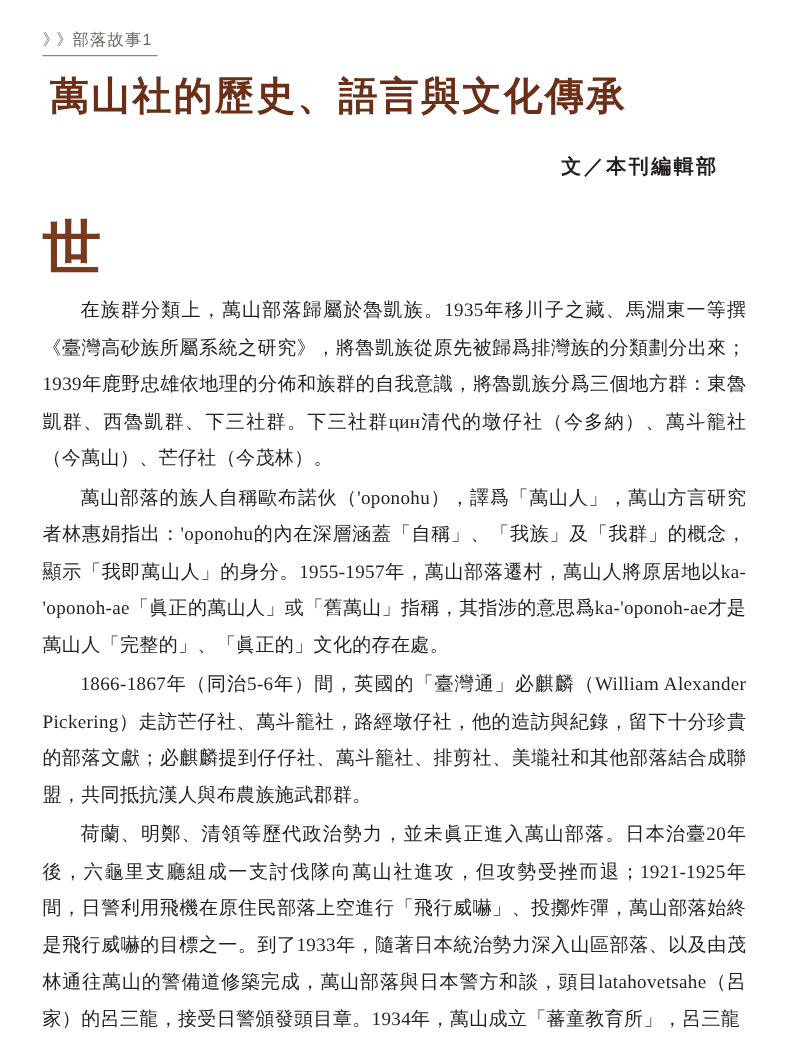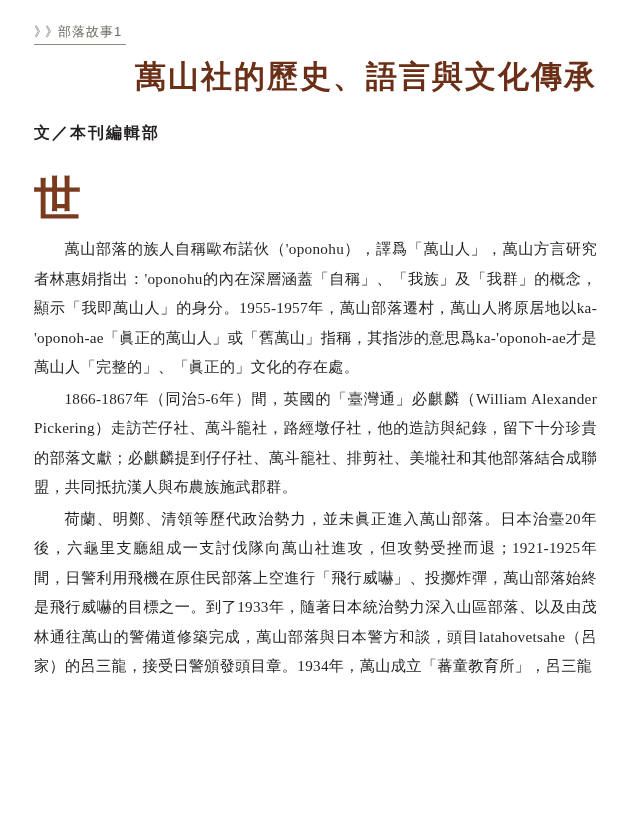--- a/index.html
+++ b/index.html
@@ -45,26 +45,25 @@
   
   .title {
     font-family: "Liberation Serif", "DejaVu Serif", serif;
     font-size: 31px;
     line-height: 44px;
     font-weight: bold;
     color: #6b2f17;
     letter-spacing: 2px;
     margin: 10px 0 0 6px;
     white-space: nowrap;
-    text-align: right;
   }
 
   
   .byline {
-    text-align: left;
+    text-align: right;
     font-size: 16px;
     letter-spacing: 2px;
     color: #231f20;
     margin: 24px 22px 0 0;
     font-weight: bold;
   }
 
   
   .body {
     margin-top: 28px;
@@ -101,18 +100,19 @@
   <div class="kicker-wrap">
     <span class="kicker"><span class="chevrons">》》</span><span>部落故事1</span></span>
   </div>
 
   <h1 class="title">萬山社的歷史、語言與文化傳承</h1>
 
   <div class="byline">文／本刊編輯部</div>
 
   <div class="body">
     <p class="first"><span class="dropcap">世</span></p>
+    <p><span>在族群分類上，萬山部落歸屬於魯凱族。1935年移川子之藏、馬淵東一等撰《臺灣高砂族所屬系統之研究》，將魯凱族從原先被歸爲排灣族的分類劃分出來；1939年鹿野忠雄依地理的分佈和族群的自我意識，將魯凱族分爲三個地方群：東魯凱群、西魯凱群、下三社群。下三社群цин清代的墩仔社（今多納）、萬斗籠社（今萬山）、芒仔社（今茂林）。</span></p>
     <p><span>萬山部落的族人自稱歐布諾伙（'oponohu），譯爲「萬山人」，萬山方言研究者林惠娟指出：'oponohu的內在深層涵蓋「自稱」、「我族」及「我群」的概念，顯示「我即萬山人」的身分。1955-1957年，萬山部落遷村，萬山人將原居地以ka-'oponoh-ae「眞正的萬山人」或「舊萬山」指稱，其指涉的意思爲ka-'oponoh-ae才是萬山人「完整的」、「眞正的」文化的存在處。</span></p>
     <p><span>1866-1867年（同治5-6年）間，英國的「臺灣通」必麒麟（William Alexander Pickering）走訪芒仔社、萬斗籠社，路經墩仔社，他的造訪與紀錄，留下十分珍貴的部落文獻；必麒麟提到仔仔社、萬斗籠社、排剪社、美壠社和其他部落結合成聯盟，共同抵抗漢人與布農族施武郡群。</span></p>
     <p><span>荷蘭、明鄭、清領等歷代政治勢力，並未眞正進入萬山部落。日本治臺20年後，六龜里支廳組成一支討伐隊向萬山社進攻，但攻勢受挫而退；1921-1925年間，日警利用飛機在原住民部落上空進行「飛行威嚇」、投擲炸彈，萬山部落始終是飛行威嚇的目標之一。到了1933年，隨著日本統治勢力深入山區部落、以及由茂林通往萬山的警備道修築完成，萬山部落與日本警方和談，頭目latahovetsahe（呂家）的呂三龍，接受日警頒發頭目章。1934年，萬山成立「蕃童教育所」，呂三龍</span></p>
   </div>
 
 </div>
 
 </body></html>

